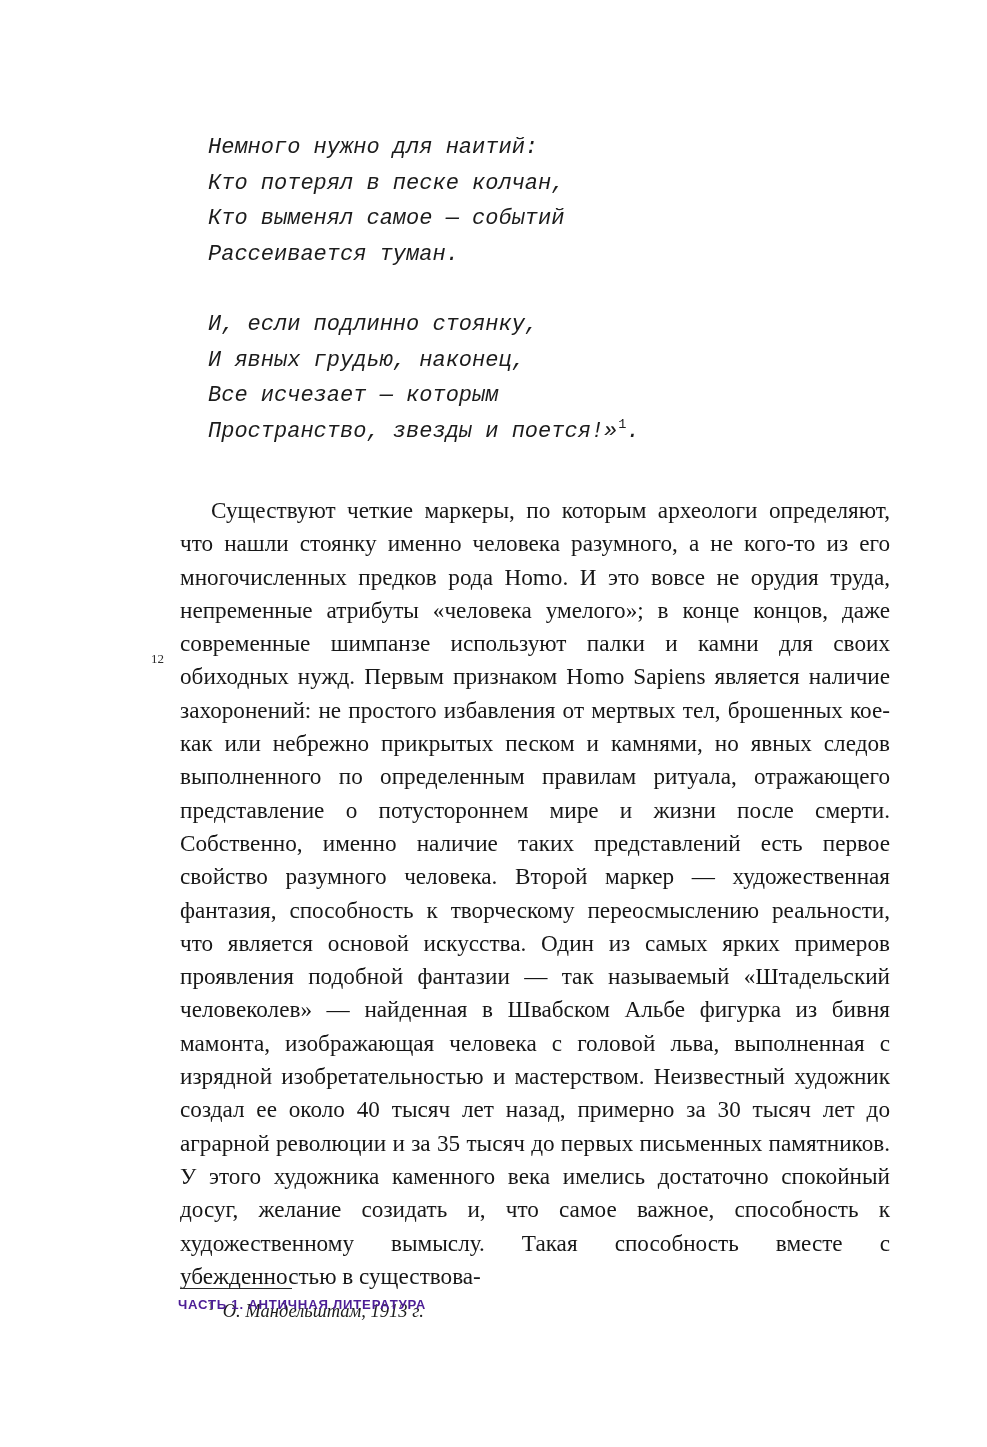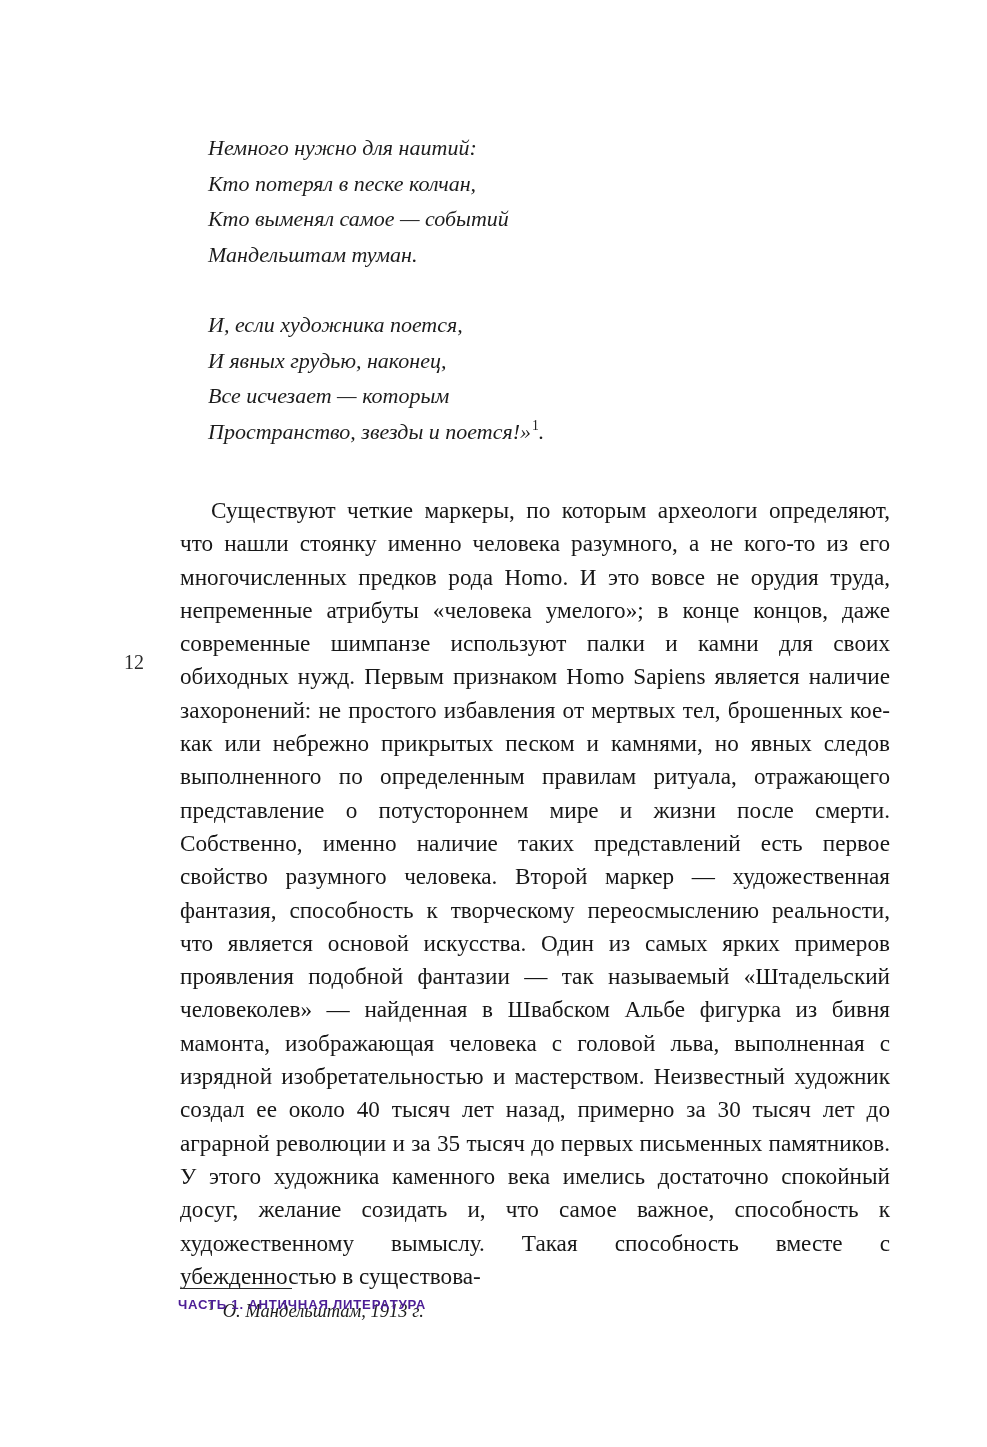--- a/index.html
+++ b/index.html
@@ -17,23 +17,23 @@
     font-family: "Liberation Serif", "DejaVu Serif", serif;
     color: #1a1a1a;
   }
 
   
   .page-number {
     position: absolute;
     left: 104px;
     top: 652px;
     width: 60px;
-    text-align: center;
+    text-align: right;
     font-family: "Liberation Serif", "DejaVu Serif", serif;
-    font-size: 20px;
+    font-size: 13px;
     color: #2b2b2b;
     line-height: 1;
   }
 
   
   .content {
     position: absolute;
     left: 180px;
     top: 130px;
     width: 722px;
@@ -50,20 +50,21 @@
   .epigraph .stanza {
     margin: 0;
     padding: 0;
   }
   .epigraph .stanza + .stanza {
     margin-top: 35px;
   }
   .epigraph .verse {
     display: block;
     white-space: pre;
+    font-family: Liberation Mono, monospace;
   }
   sup.fn-ref {
     font-size: 0.62em;
     vertical-align: super;
     font-style: normal;
     line-height: 0;
     padding-left: 1px;
   }
 
   
@@ -128,25 +129,25 @@
   <div class="page-number">12</div>
 
   <div class="content">
 
     <div class="epigraph">
 
       <div class="stanza">
         <span class="verse">Немного нужно для наитий:</span>
         <span class="verse">Кто потерял в песке колчан,</span>
         <span class="verse">Кто выменял самое — событий</span>
-        <span class="verse">Мандельштам туман.</span>
+        <span class="verse">Рассеивается туман.</span>
       </div>
 
       <div class="stanza">
-        <span class="verse">И, если художника поется,</span>
+        <span class="verse">И, если подлинно стоянку,</span>
         <span class="verse">И явных грудью, наконец,</span>
         <span class="verse">Все исчезает — которым</span>
         <span class="verse"><span>Пространство, звезды и поется!»</span><sup class="fn-ref">1</sup><span>.</span></span>
       </div>
 
     </div>
 
     <p class="body-text">Существуют четкие маркеры, по которым археологи определяют, что нашли стоянку именно человека разумного, а не кого-то из его многочисленных предков рода Homo. И это вовсе не орудия труда, непременные атрибуты «человека умелого»; в конце концов, даже современные шимпанзе используют палки и камни для своих обиходных нужд. Первым признаком Homo Sapiens является наличие захоронений: не простого избавления от мертвых тел, брошенных кое-как или небрежно прикрытых песком и камнями, но явных следов выполненного по определенным правилам ритуала, отражающего представление о потустороннем мире и жизни после смерти. Собственно, именно наличие таких представлений есть первое свойство разумного человека. Второй маркер — художественная фантазия, способность к творческому переосмыслению реальности, что является основой искусства. Один из самых ярких примеров проявления подобной фантазии — так называемый «Штадельский человеколев» — найденная в Швабском Альбе фигурка из бивня мамонта, изображающая человека с головой льва, выполненная с изрядной изобретательностью и мастерством. Неизвестный художник создал ее около 40 тысяч лет назад, примерно за 30 тысяч лет до аграрной революции и за 35 тысяч до первых письменных памятников. У этого художника каменного века имелись достаточно спокойный досуг, желание созидать и, что самое важное, способность к художественному вымыслу. Такая способность вместе с убежденностью в существова-</p>
 
   </div>

